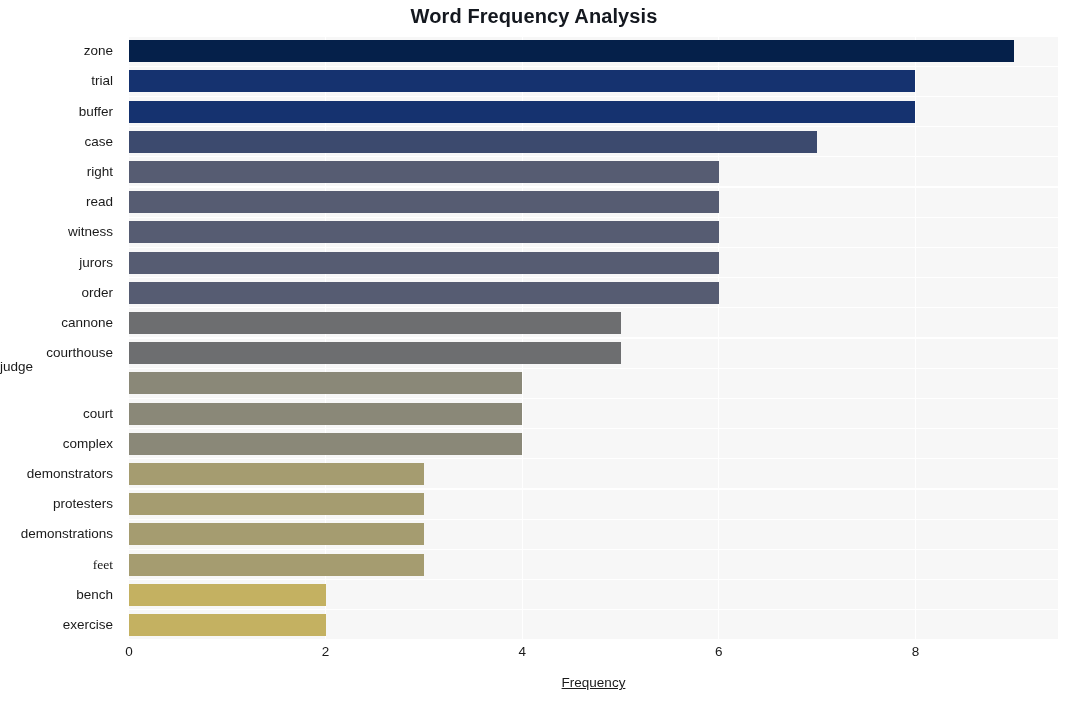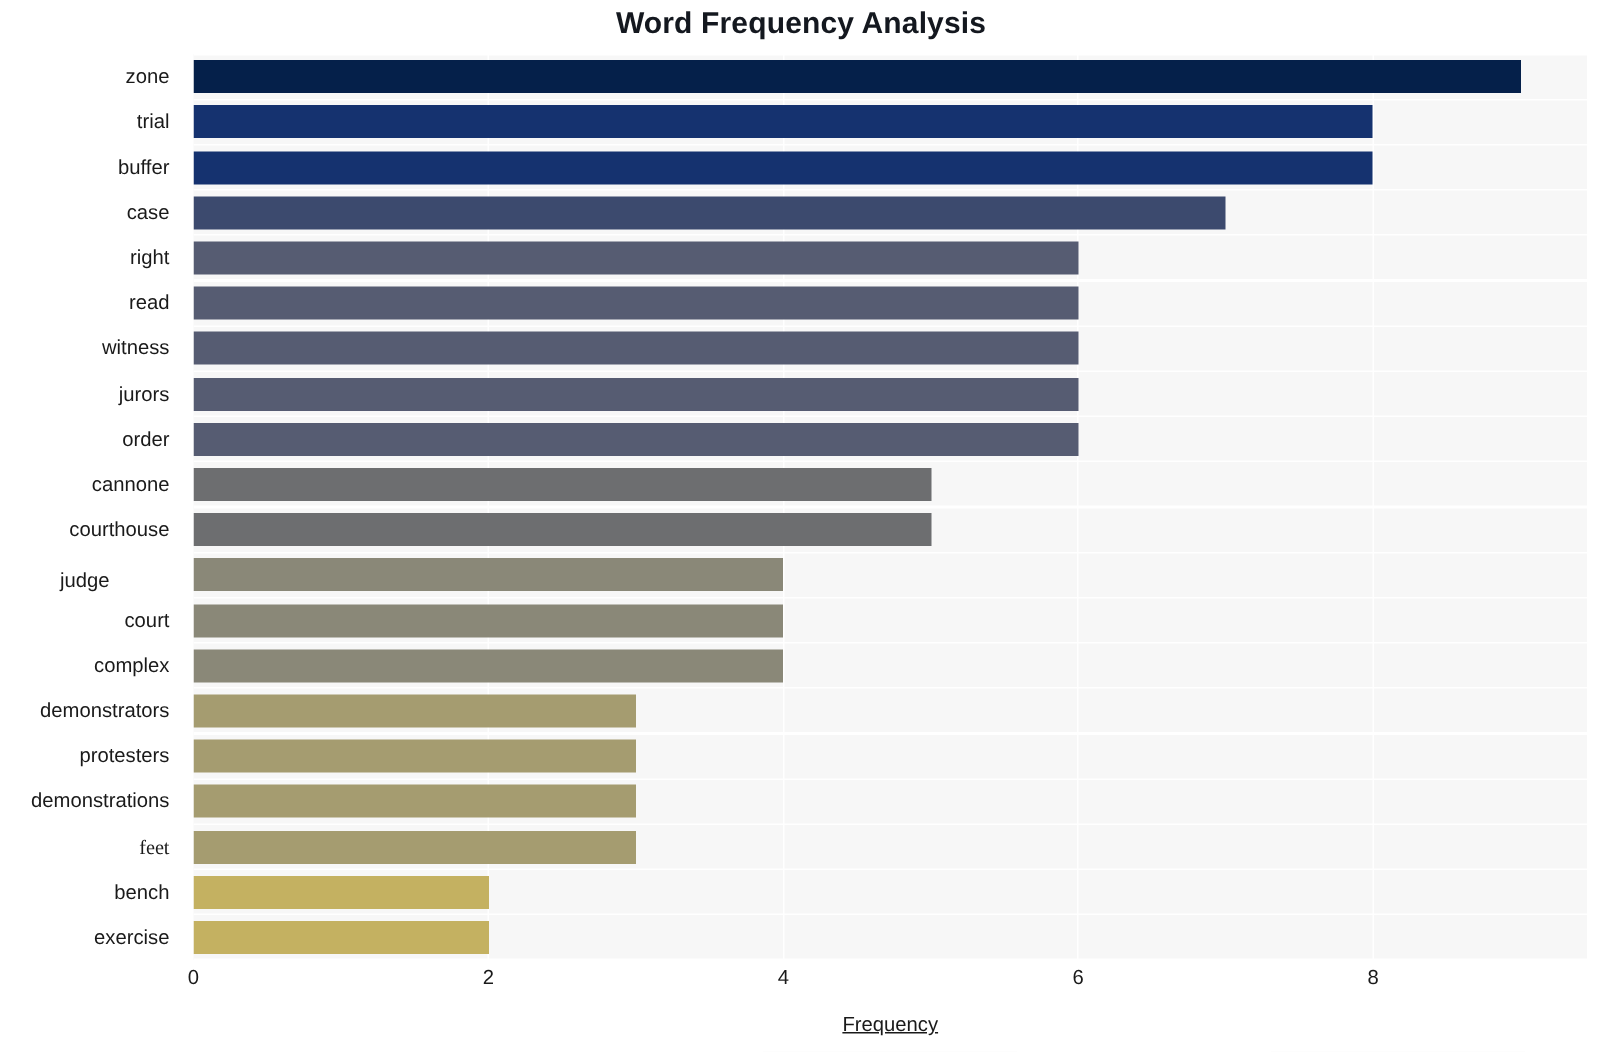--- a/index.html
+++ b/index.html
@@ -157,21 +157,21 @@
       <div class="ytick-label" style="top: 38.3px; text-align: right;">trial</div>
       <div class="ytick-label" style="top: 68.5px; text-align: right;">buffer</div>
       <div class="ytick-label" style="top: 98.7px; text-align: right; padding-left: 28px;">case</div>
       <div class="ytick-label" style="top: 128.9px; text-align: right;">right</div>
       <div class="ytick-label" style="top: 159.1px; text-align: right;">read</div>
       <div class="ytick-label" style="top: 189.3px; text-align: right;">witness</div>
       <div class="ytick-label" style="top: 219.5px; text-align: right;">jurors</div>
       <div class="ytick-label" style="top: 249.7px; text-align: right;">order</div>
       <div class="ytick-label" style="top: 279.9px; text-align: right;">cannone</div>
       <div class="ytick-label" style="top: 310.1px; text-align: right;">courthouse</div>
-      <div class="ytick-label" style="top: 344px; text-align: center;">judge</div>
+      <div class="ytick-label" style="top: 324px; text-align: left;">judge</div>
       <div class="ytick-label" style="top: 370.5px; text-align: right;">court</div>
       <div class="ytick-label" style="top: 400.7px; text-align: right;">complex</div>
       <div class="ytick-label" style="top: 430.9px; text-align: right;">demonstrators</div>
       <div class="ytick-label" style="top: 461.1px; text-align: right;">protesters</div>
       <div class="ytick-label" style="top: 491.3px; text-align: right;">demonstrations</div>
       <div class="ytick-label" style="top: 521.5px; text-align: right; font-family: Liberation Serif, serif;">feet</div>
       <div class="ytick-label" style="top: 551.7px; ">bench</div>
       <div class="ytick-label" style="top: 581.9px; text-align: right;">exercise</div>
     </div>
 

